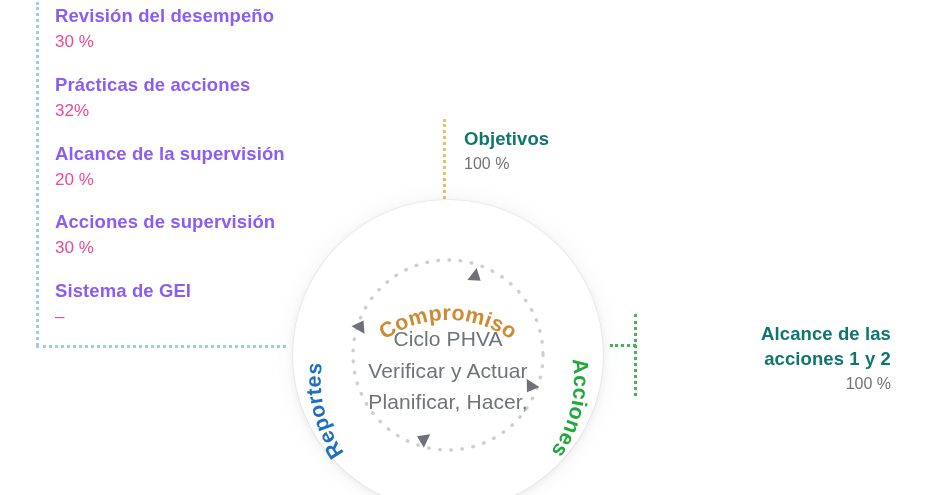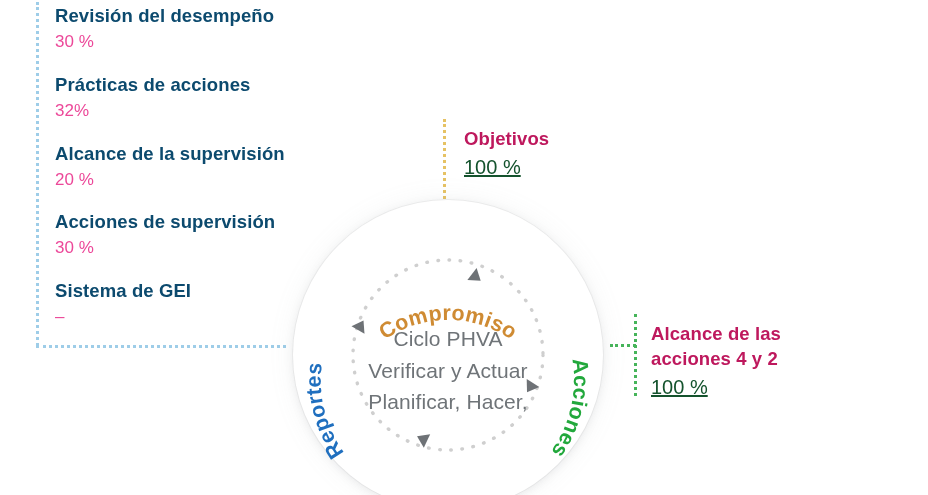--- a/index.html
+++ b/index.html
@@ -75,59 +75,59 @@
     top: 4px;
     width: 300px;
   }
   .metric {
     margin-bottom: 19px;
   }
   .metric:last-child { margin-bottom: 0; }
   .metric-label {
     font-size: 18.5px;
     font-weight: bold;
-    color: #0c4a6e;
+    color: #8b5cf6;
     line-height: 1.35;
     letter-spacing: 0.1px;
   }
   .metric-value {
     font-size: 17px;
     font-weight: normal;
     color: #ec4899;
     line-height: 1.4;
     margin-top: 1px;
   }
 
   
   .callout {
     position: absolute;
   }
   .callout-title {
     font-size: 18.5px;
     font-weight: bold;
-    color: #be185d;
+    color: #0f766e;
     line-height: 1.35;
     letter-spacing: 0.1px;
   }
   .callout-value {
-    font-size: 20px;
-    color: #14532d;
+    font-size: 16px;
+    color: #737373;
     line-height: 1.4;
     margin-top: 1px;
-    text-decoration: underline;
   }
   #objetivos-callout {
     left: 464px;
     top: 127px;
     width: 200px;
   }
   #acciones-callout {
     left: 651px;
     top: 322px;
     width: 240px;
+    text-align: right;
   }
 
   
   #cycle-diagram {
     position: absolute;
     left: 288px;
     top: 195px;
     width: 320px;
     height: 320px;
   }
@@ -209,21 +209,21 @@
 
   </div>
 
   <div class="callout" id="objetivos-callout">
     <div class="callout-title">Objetivos</div>
     <div class="callout-value">100 %</div>
   </div>
 
   <div class="callout" id="acciones-callout">
     <div class="callout-title">Alcance de las</div>
-    <div class="callout-title">acciones 4 y 2</div>
+    <div class="callout-title">acciones 1 y 2</div>
     <div class="callout-value">100 %</div>
   </div>
 
   <div id="cycle-diagram">
     <div id="cycle-disc"></div>
 
     <svg id="cycle-svg" width="320" height="320" viewBox="0 0 320 320">
       <defs>
         <path id="arcTop" d="M 62,185 A 110,110 0 0 1 258,185" fill="none"></path>
         <path id="arcRight" d="M 266,118 A 122,122 0 0 1 226,290" fill="none"></path>

